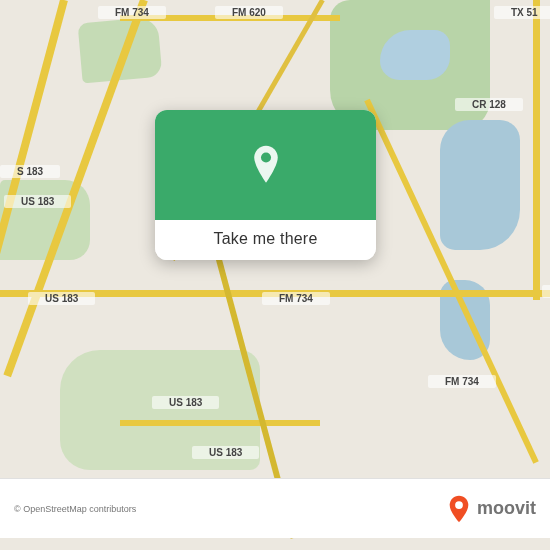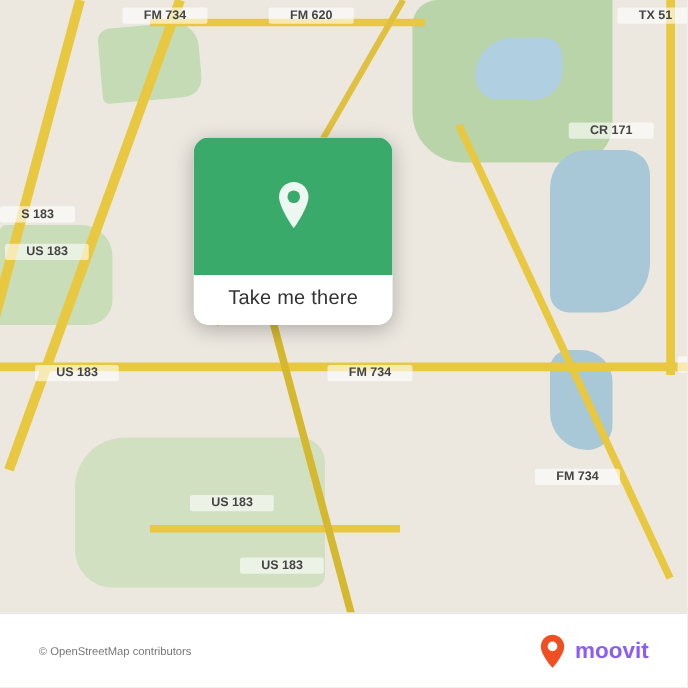--- a/index.html
+++ b/index.html
@@ -196,21 +196,21 @@
       padding: 1px 17px;
       border-radius: 2px;
       white-space: nowrap;
     }
 
     
     .popup-card {
       position: absolute;
       top: 110px;
       left: 155px;
-      width: 159px;
+      width: 221px;
       background: white;
       border-radius: 12px;
       box-shadow: 0 4px 16px rgba(0,0,0,0.25);
       overflow: hidden;
       z-index: 10;
     }
 
     .popup-green-section {
       background-color: #3aaa6a;
       width: 100%;
@@ -240,29 +240,29 @@
       color: #333;
       background: transparent;
       border: none;
       cursor: pointer;
       letter-spacing: 0.2px;
     }
 
     
     .bottom-bar {
       position: absolute;
-      bottom: 0;
+      bottom: 12px;
       left: 0;
       width: 550px;
       height: 60px;
       background: white;
       display: flex;
       align-items: center;
       justify-content: space-between;
-      padding: 0 31px;
+      padding: 0 14px;
       border-top: 1px solid #e0e0e0;
       z-index: 20;
     }
 
     .bottom-left {
       display: flex;
       flex-direction: column;
     }
     .attribution-text {
       font-size: 9px;
@@ -281,21 +281,21 @@
       align-items: center;
       gap: 4px;
     }
     .moovit-pin {
       width: 28px;
       height: 28px;
     }
     .moovit-text {
       font-size: 18px;
       font-weight: bold;
-      color: #8b5cf6;
+      color: #737373;
     }
 
   </style>
 </head>
 <body>
 
 <div id="map-container">
 
   <div class="map-bg"></div>
 
@@ -314,21 +314,21 @@
   <div class="road road-diag-3"></div>
   <div class="road road-horiz-1"></div>
   <div class="road road-horiz-2"></div>
   <div class="road road-vert-right"></div>
   <div class="road road-diag-4"></div>
   <div class="road road-diag-5"></div>
 
   <div class="road-label" style="top:6px;left:215px;">FM 620</div>
   <div class="road-label" style="top:6px;left:98px;">FM 734</div>
   <div class="road-label" style="top:6px;left:494px;">TX 51</div>
-  <div class="road-label" style="top:98px;left:455px;">CR 171</div>
+  <div class="road-label" style="top:98px;left:455px;">CR 128</div>
   <div class="road-label" style="top:195px;left:4px;">US 183</div>
   <div class="road-label" style="top:165px;left:0px;text-align:right;">S 183</div>
   <div class="road-label" style="top:292px;left:28px;">US 183</div>
   <div class="road-label" style="top:292px;left:262px;">FM 734</div>
   <div class="road-label" style="top:375px;left:428px;">FM 734</div>
   <div class="road-label" style="top:285px;left:516px;margin-left:26px;">FM 1</div>
   <div class="road-label" style="top:396px;left:152px;">US 183</div>
   <div class="road-label" style="top:446px;left:192px;">US 183</div>
 
   <div class="popup-card">

